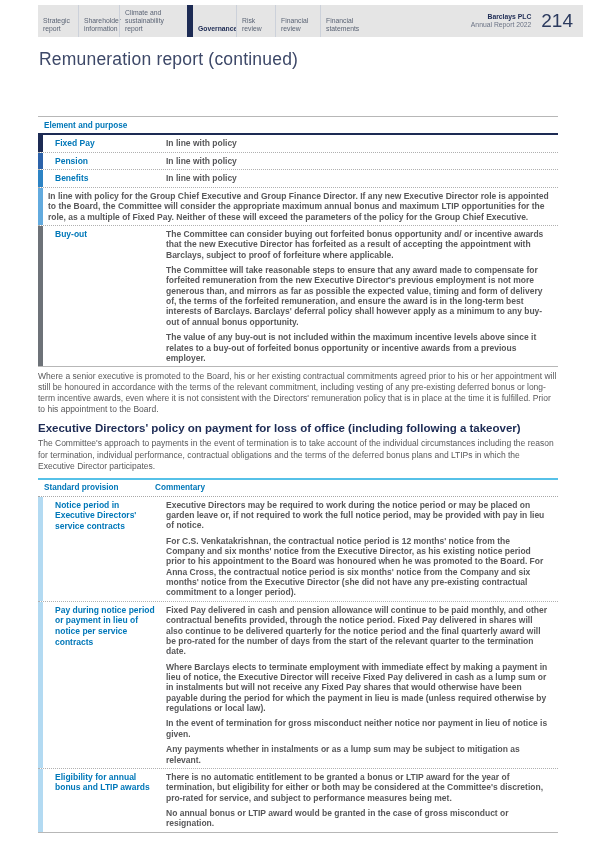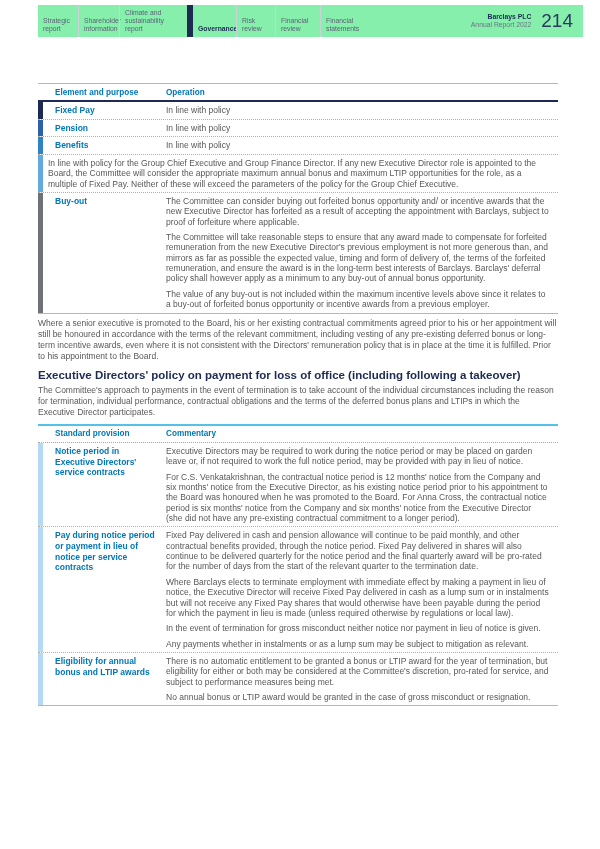--- a/index.html
+++ b/index.html
@@ -8,21 +8,21 @@
     background:#ffffff;
     font-family:"Liberation Sans", sans-serif;
     color:#58585a;
     overflow:hidden;
   }
   .page { padding:5px 17px 0 38px; }
 
   
   .topbar {
     display:flex; align-items:stretch;
-    background:#86efac;
+    background:#e5e5e5;
     width:545px; height:32px;
   }
   .tab {
     font-size:6.8px; line-height:1.18; color:#5b6475;
     padding:3px 5px 4px 5px;
     border-left:1px solid #ccd1da;
     display:flex; align-items:flex-end;
     box-sizing:border-box;
   }
   .tab:first-child { border-left:none; }
@@ -49,33 +49,33 @@
     color:#3d4868;
   }
 
   
   .tbl { width:520px; border-bottom:1px solid #b7b7b7; }
   .tbl1 { margin-top:46px; border-top:1px solid #b7b7b7; }
   .tbl2 { margin-top:6px; border-top:2px solid #56c1e8; }
   .thead { display:flex; padding:3.5px 0; font-weight:bold; color:#0077b8; font-size:8.2px; }
   .tbl1 .thead { border-bottom:2px solid #1d2b54; }
   .tbl2 .thead { border-bottom:1px dotted #a8a8a8; }
-  .hcol1 { width:111px; margin-left:17px; }
+  .hcol1 { width:111px; margin-left:6px; }
   .hcol2 { flex:1; }
   .trow { display:flex; border-bottom:1px dotted #b0b0b0; }
   .trow:last-child { border-bottom:none; }
   .bar { flex:0 0 5px; width:5px; }
   .lcell {
     flex:0 0 106px; width:106px;
     padding:3px 0 3px 12px;
     color:#0077b8; font-weight:bold;
     font-size:8.5px; line-height:1.25;
   }
   .vcell { flex:1; padding:3px 0 3px 5px; font-size:8.5px; line-height:1.22; color:#58585a; }
-  .vcell p { margin:0 8px 5px 0; }
+  .vcell p { margin:0 8px 5px 0;font-weight:bold; }
   .vcell p:last-child { margin-bottom:0; }
 
   
   .body-par { width:520px; margin:4px 0 0 0; font-size:8.5px; line-height:1.3; color:#58585a; }
   .sec-head { width:520px; margin:7px 0 2px 0; font-size:11.5px; font-weight:bold; color:#1d2b54; }
 </style>
 </head>
 <body>
 
 <div class="page">
@@ -89,25 +89,25 @@
       <div class="tab">Risk review</div>
       <div class="tab">Financial review</div>
       <div class="tab">Financial statements</div>
       <div class="brand">
       <div class="b1">Barclays PLC</div>
       <div class="b2">Annual Report 2022</div>
     </div>
     <div class="pagenum">214</div>
   </div>
 
+  <h1 class="doc-title">Remuneration report (continued)</h1>
 
   <div class="tbl tbl1">
       <div class="thead">
         <div class="hcol1">Element and purpose</div>
-        <div class="hcol2">Operation</div>
       </div>
       <div class="trow">
         <div class="bar" style="background: rgb(29, 43, 84);"></div>
         <div class="lcell">Fixed Pay</div>
         <div class="vcell">
           <p>In line with policy</p>
         </div>
       </div>
       <div class="trow">
         <div class="bar" style="background: rgb(44, 98, 169);"></div>

